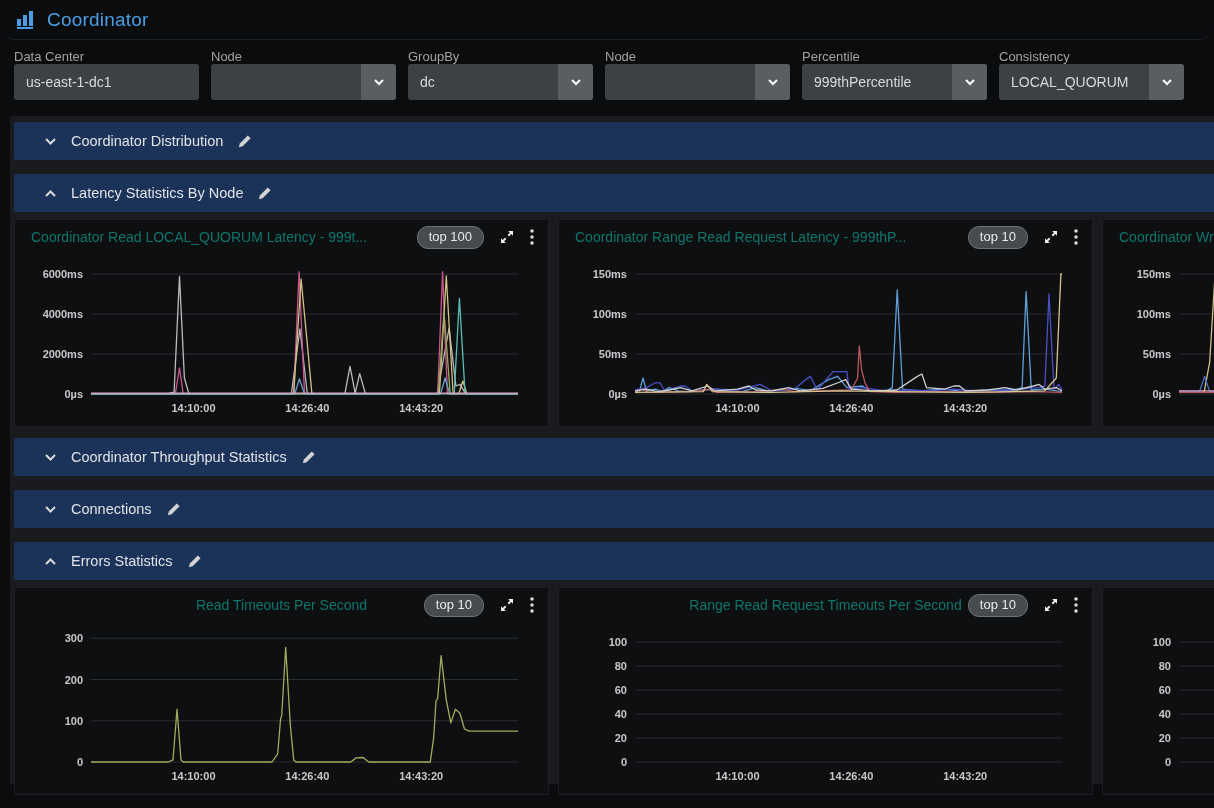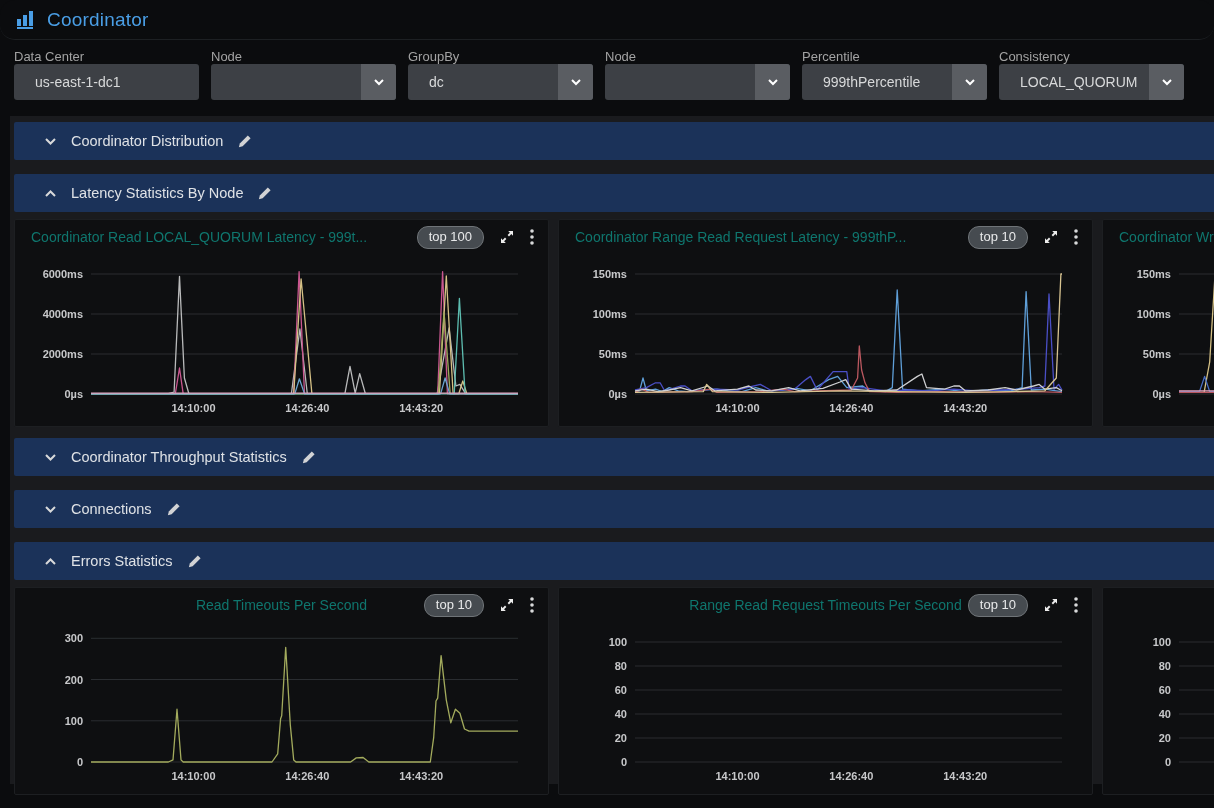--- a/index.html
+++ b/index.html
@@ -9,21 +9,21 @@
   
   .topbar { height:40px; display:flex; align-items:center; padding-left:16px; gap:9px;
             background:#0b0c0e; border-bottom:1px solid #1d2023;border-radius:15px; }
   .topbar .title { font-size:19px; color:#4a9ee5; letter-spacing:.2px; }
 
   
   .filters { display:flex; padding:9px 0 16px 14px; }
   .fgroup { width:185px; margin-right:12px; }
   .flabel { font-size:13px; color:#a3a3a3; }
   .control { height:36px; display:flex; border-radius:3px; overflow:hidden; background:#3d4045; cursor:pointer; }
-  .control .val { flex:1; display:flex; align-items:center; padding:0 21px; font-size:14px; color:#d8d9da;
+  .control .val { flex:1; display:flex; align-items:center; padding:0 12px; font-size:14px; color:#d8d9da;
                   white-space:nowrap; overflow:hidden; background:transparent; border:none; outline:none;
                   font-family:"Liberation Sans",sans-serif; }
   .control .seg { width:35px; background:#5a5d62; display:flex; align-items:center; justify-content:center;
                   color:#fff; font-weight:bold; font-size:14px; }
 
   
   .dash { margin-left:10px; background:#1a1b1e; padding:6px 0 0 4px; height:668px; }
 
   .section { height:38px; width:1623px; background:#1b3259; border-radius:2px; display:flex; align-items:center;
              padding-left:30px; cursor:pointer; }

